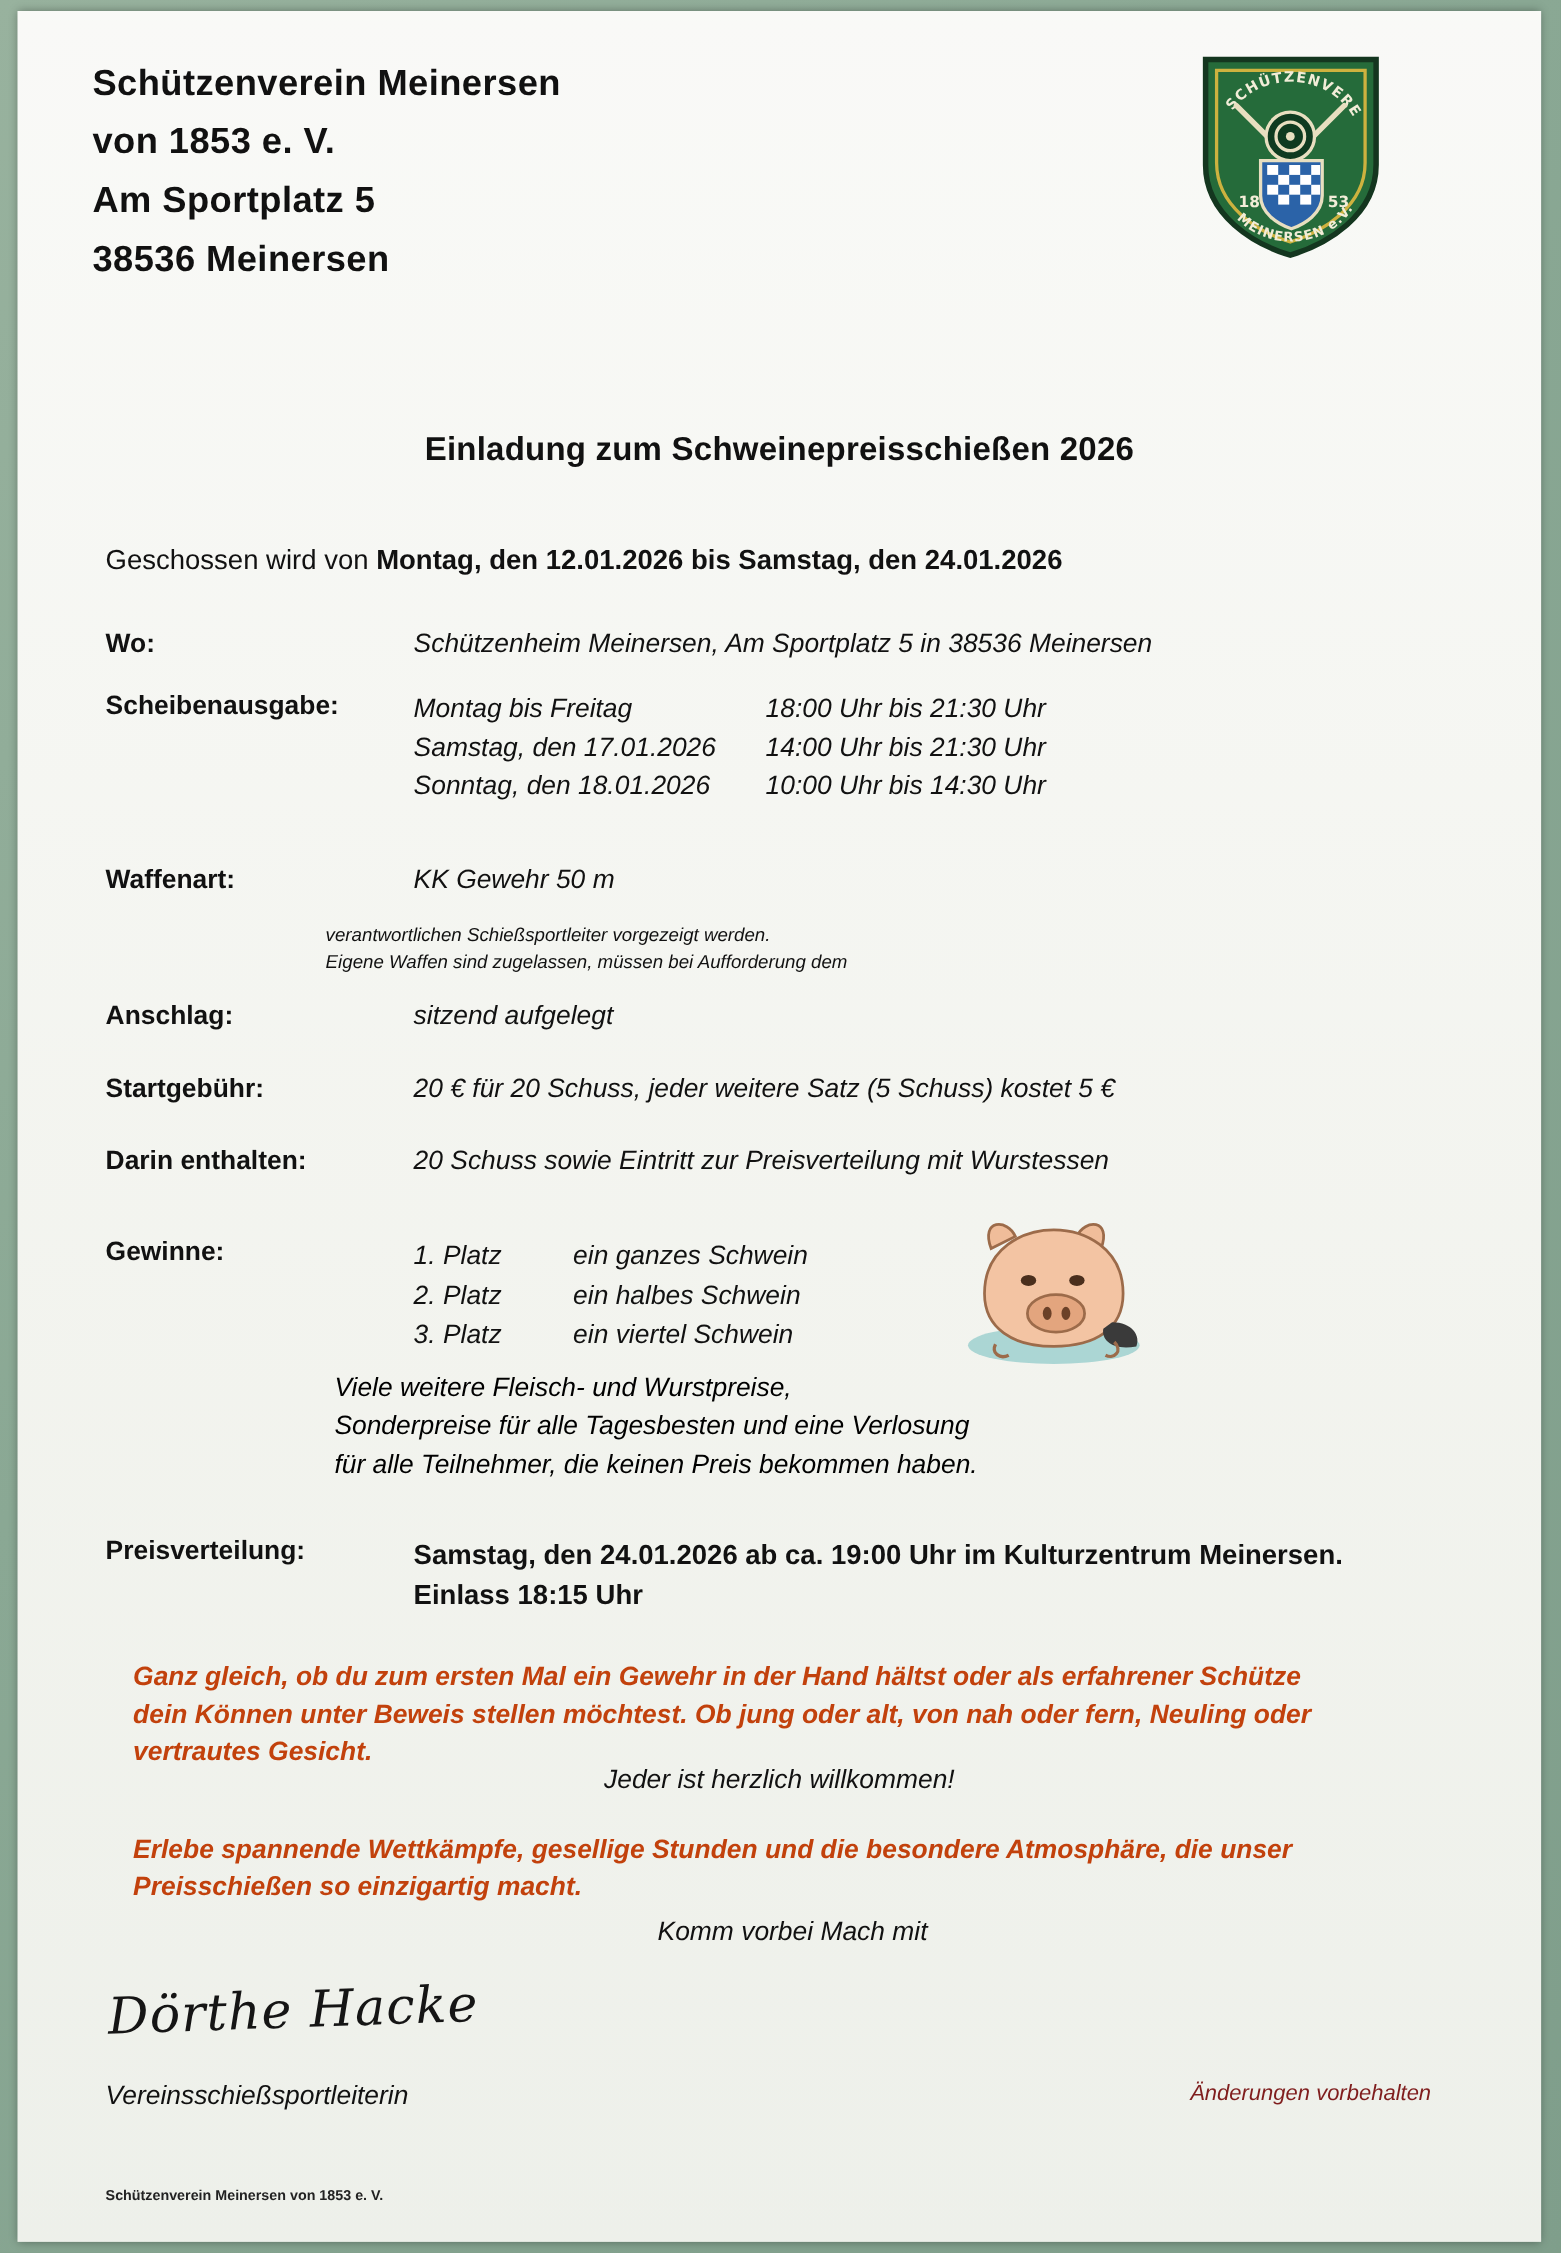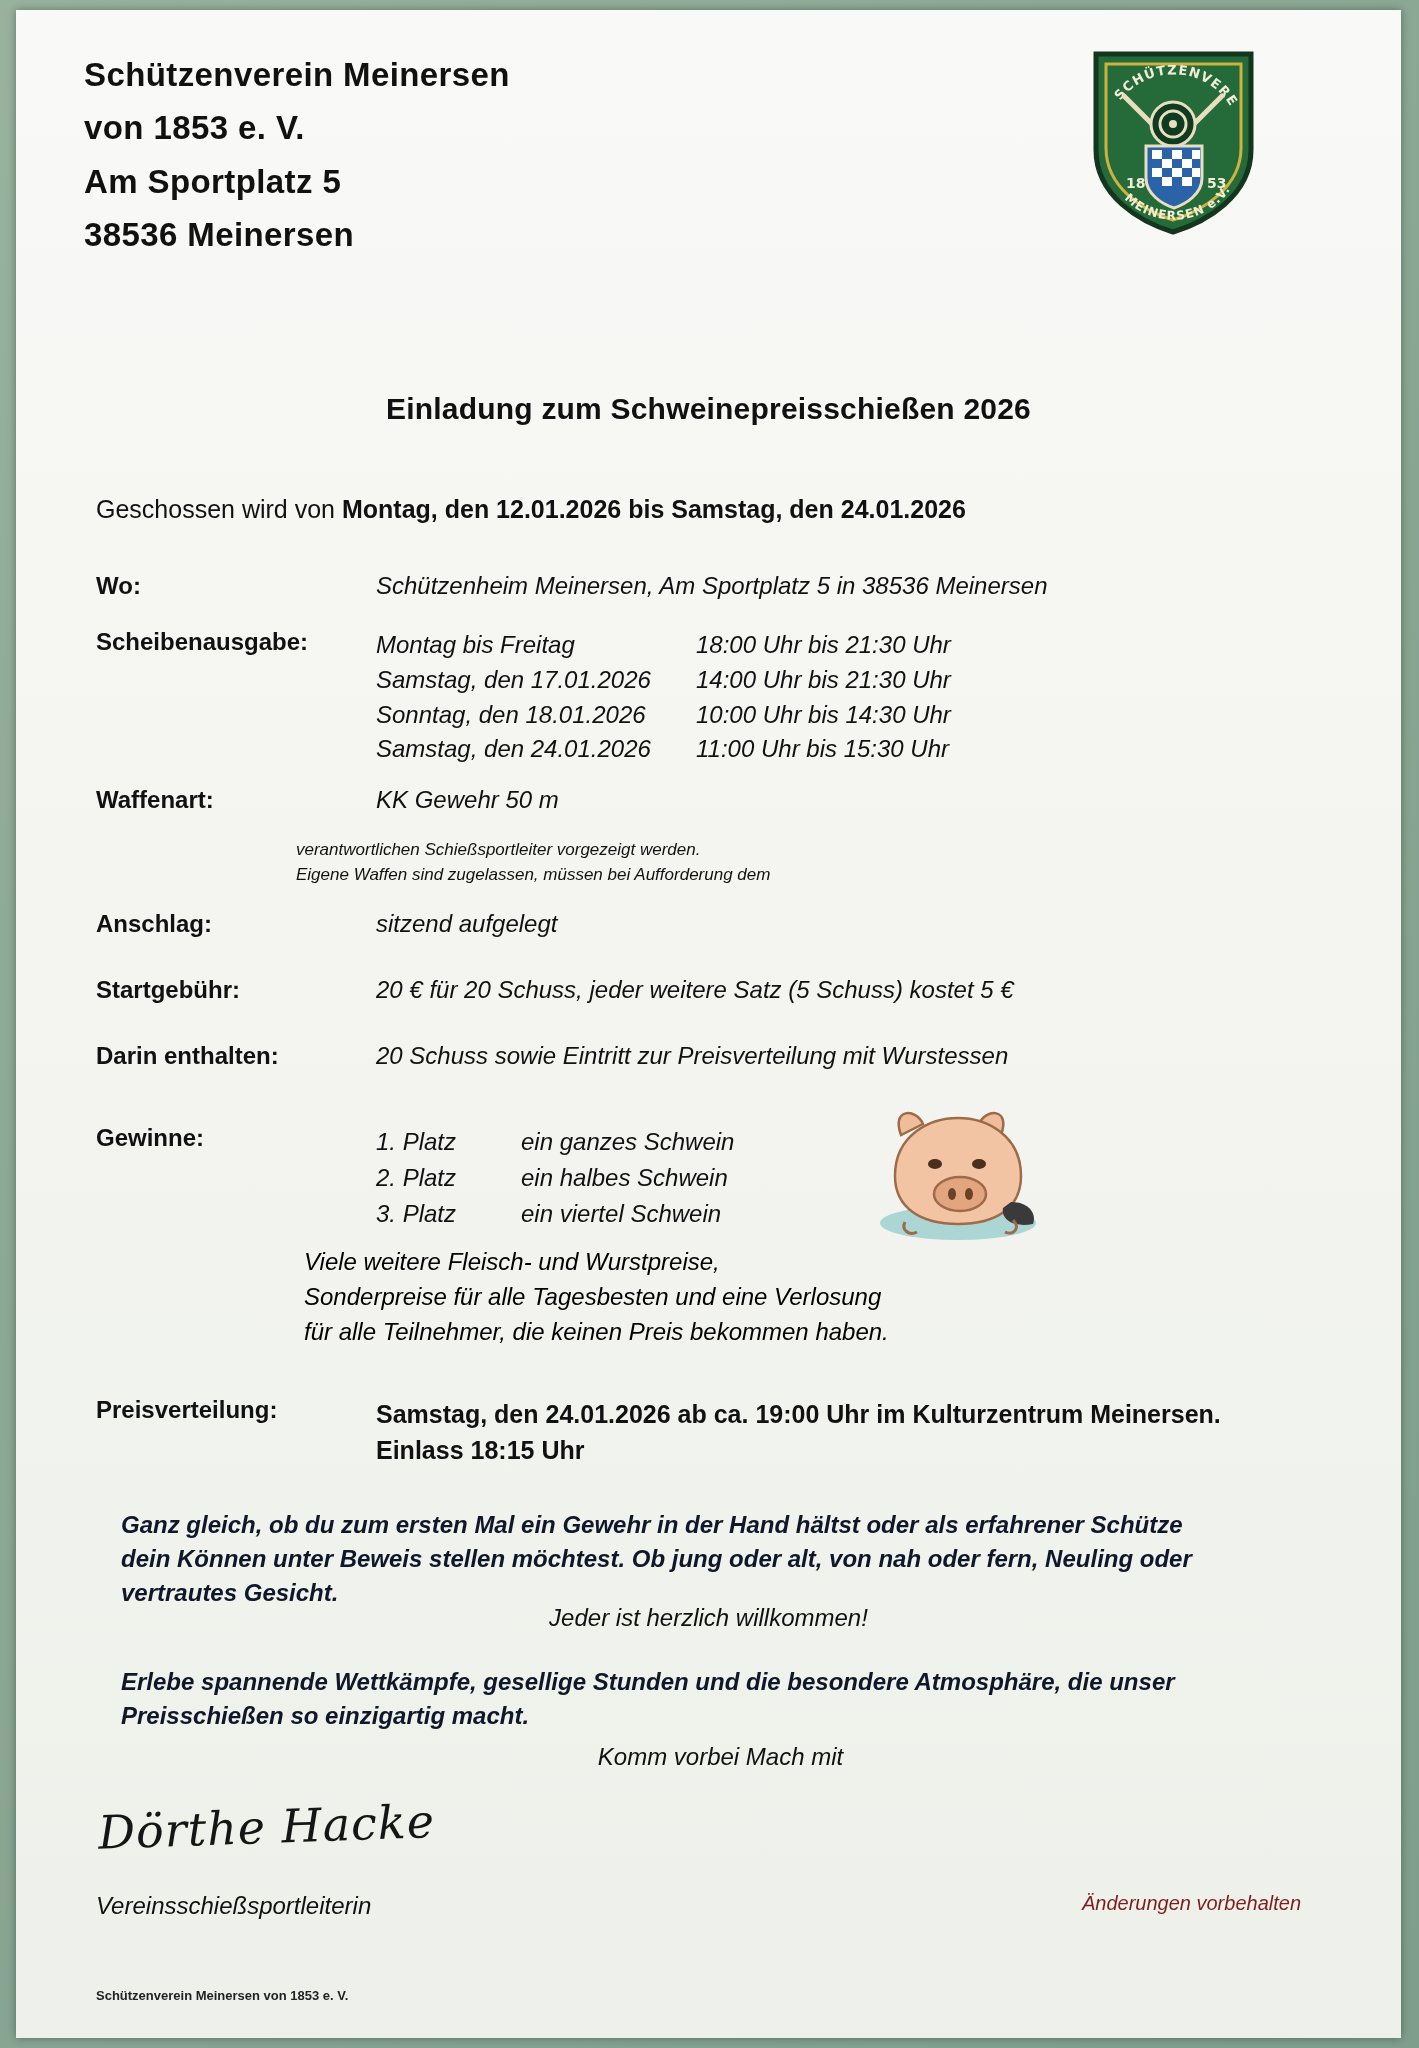--- a/index.html
+++ b/index.html
@@ -172,21 +172,21 @@
 
   
   .para {
     position: absolute;
     left: 105px;
     width: 1200px;
     font-weight: bold;
     font-style: italic;
     font-size: 24px;
     line-height: 1.42;
-    color: #0f172a;
+    color: #c2410c;
   }
   .centered {
     text-align: center;
     position: absolute;
     left: 0; right: 0;
     font-weight: normal;
     font-style: italic;
     font-size: 24px;
     color: #111;
   }
@@ -302,24 +302,20 @@
             <span class="sched-time">18:00 Uhr bis 21:30 Uhr</span>
           </div>
           <div class="sched-line">
             <span class="sched-day">Samstag, den 17.01.2026</span>
             <span class="sched-time">14:00 Uhr bis 21:30 Uhr</span>
           </div>
           <div class="sched-line">
             <span class="sched-day">Sonntag, den 18.01.2026</span>
             <span class="sched-time">10:00 Uhr bis 14:30 Uhr</span>
           </div>
-          <div class="sched-line">
-            <span class="sched-day">Samstag, den 24.01.2026</span>
-            <span class="sched-time">11:00 Uhr bis 15:30 Uhr</span>
-          </div>
         </div>
       </div>
 
       <div class="row" style="top:776px;">
         <span class="label">Waffenart:</span>
         <span class="value">KK Gewehr 50 m</span>
       </div>
       <div class="small-note" style="top:828px;">
         <div>verantwortlichen Schießsportleiter vorgezeigt werden.</div>
         <div>Eigene Waffen sind zugelassen, müssen bei Aufforderung dem</div>

